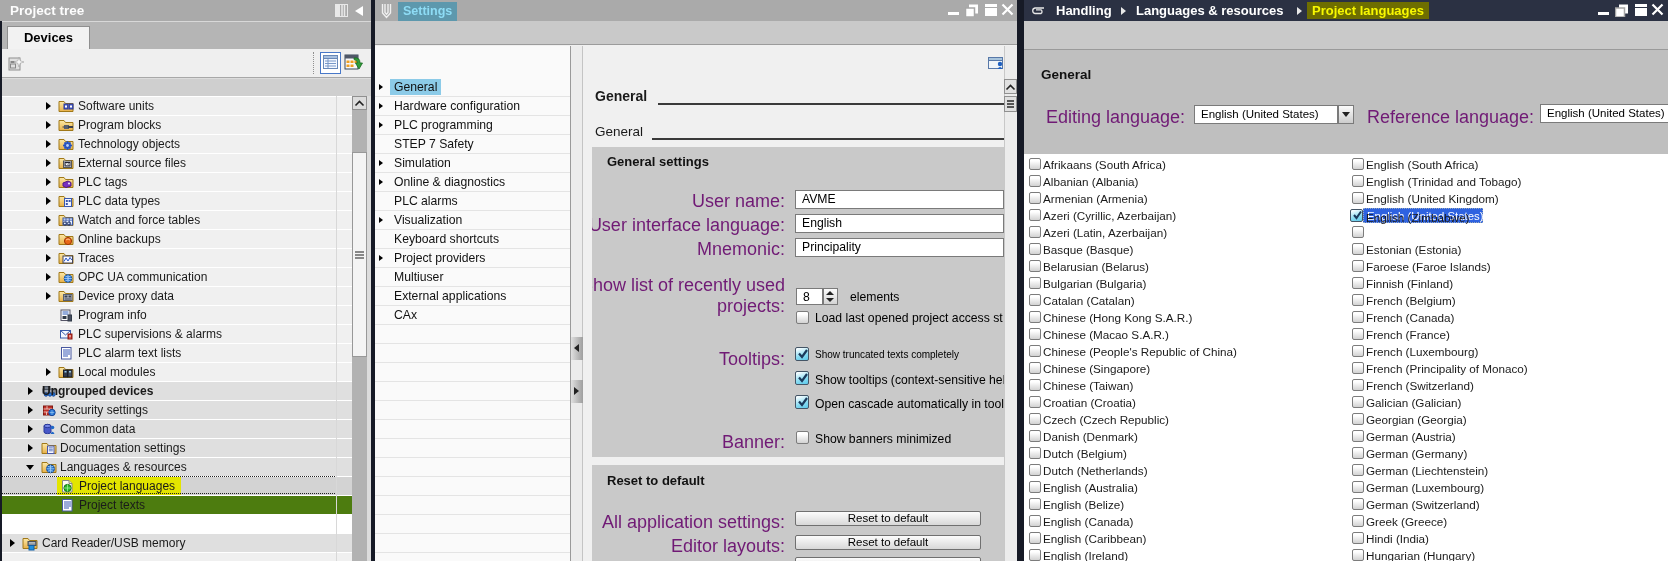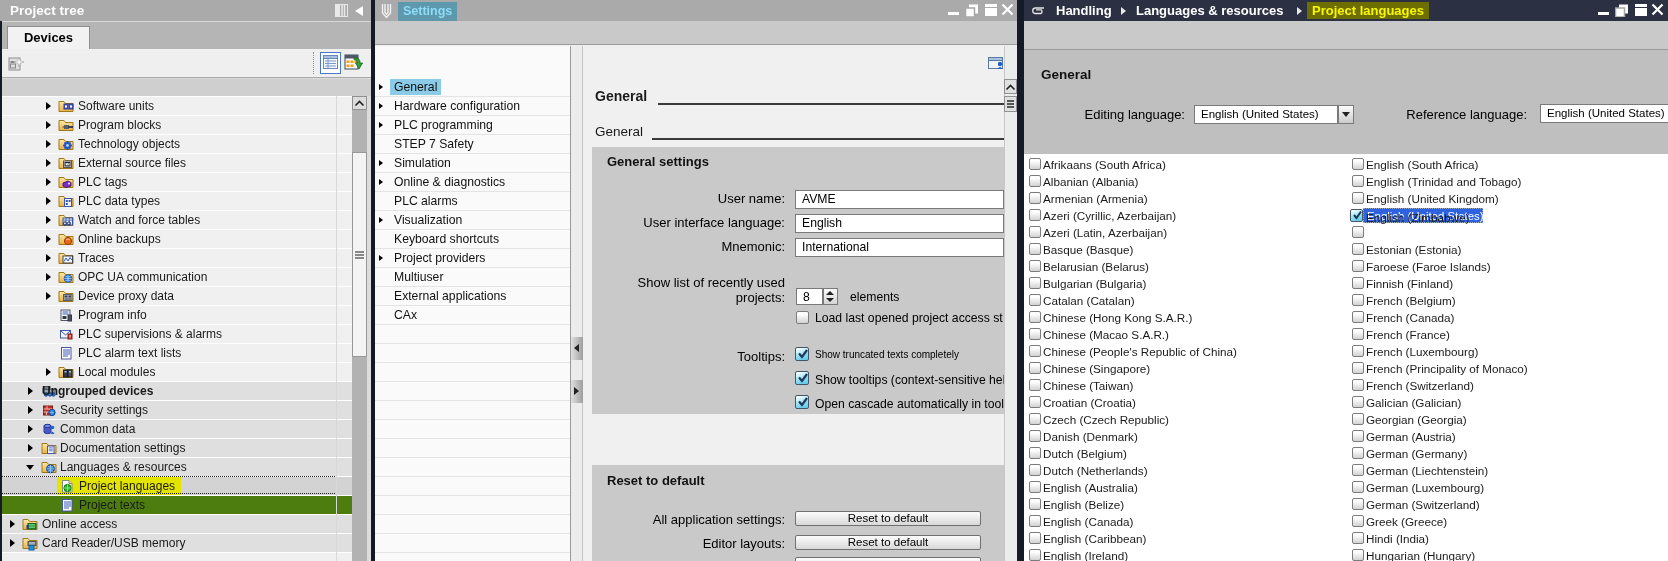--- a/index.html
+++ b/index.html
@@ -10,21 +10,21 @@
 .ttl{height:21px;font-size:13px;font-weight:bold;color:#fff}
 .trow{position:absolute;left:2px;width:350px;height:18px;font-size:12px;color:#1a1a1a;line-height:18px;white-space:nowrap}
 .trow .lbl{position:absolute;top:0}
 .arr{position:absolute;top:5px;width:0;height:0;border-left:5px solid #000;border-top:4px solid transparent;border-bottom:4px solid transparent}
 .arrd{position:absolute;top:7px;width:0;height:0;border-top:5px solid #000;border-left:4px solid transparent;border-right:4px solid transparent}
 .navrow{position:absolute;left:0;width:195px;height:19px;font-size:12.2px;color:#111;line-height:19px;white-space:nowrap;border-bottom:1px solid #e4e4e4}
 .cb{position:absolute;width:13px;height:13px;border:1px solid #7c7c7c;border-radius:2px;background:linear-gradient(#fff 20%,#d2d2d2)}
 .cbc{position:absolute;width:14px;height:14px;border:1px solid #456;border-radius:2px;background:linear-gradient(160deg,#f4fcff 10%,#8adcf2 60%,#5cc8ea)}
 .chk{position:absolute;left:1px;top:0px}
 .fld{position:absolute;background:#fff;border:1px solid #7a7a7a;font-size:12.2px;color:#000;line-height:17px;padding-left:6px;white-space:nowrap;overflow:hidden}
-.lab{position:absolute;font-size:13px;color:#000000;text-align:right;white-space:nowrap}
+.lab{position:absolute;font-size:18px;color:#701a75;text-align:right;white-space:nowrap}
 .btn{position:absolute;left:203px;width:186px;height:15px;background:linear-gradient(#fcfcfc,#d8d8d8);border:1px solid #707070;border-radius:2px;font-size:11.5px;text-align:center;line-height:13px;color:#000}
 .lrow{position:absolute;font-size:11.7px;color:#1a1a1a;white-space:nowrap}
 </style></head><body>
 <svg width="0" height="0" style="position:absolute">
     <defs>
 <linearGradient id="gf" x1="0" y1="0" x2="0" y2="1">
         <stop offset="0" stop-color="#fce9a8"></stop>
         <stop offset="1" stop-color="#e8b048"></stop>
       </linearGradient>
 </defs>
@@ -279,30 +279,20 @@
       </svg>
 <span class="lbl" style="left:77px;">Project languages</span>
 <span class="abs" style="left:-1px;top:-1px;width:336px;height:18px;border:1px dotted #222"></span>
 </div>
 <div class="trow" style="top:496px;background:#4d7c0f">
 <svg class="ti" style="left:57px;top:1px" width="16" height="16" viewBox="0 0 16 16">
         <rect x="3.5" y="2.5" width="9.5" height="11.5" fill="#fff" stroke="#4858a0"></rect>
         <path d="M5 5 H12 M5 7 H12 M5 9 H12 M5 11 H10" stroke="#3858b8" stroke-width="1.1"></path>
       </svg>
 <span class="lbl" style="left:77px;">Project texts</span>
-</div>
-<div class="trow" style="top:515px;background:#dfdfdf">
-<span class="arr" style="left:8px"></span>
-<svg class="ti" style="left:20px;top:1px" width="16" height="16" viewBox="0 0 16 16">
-        <path d="M1 3.5 L6 3.5 L7.5 5.5 L15 5.5 L15 13.5 L1 13.5 Z" fill="url(#gf)" stroke="#a07818" stroke-width="1"></path>
-        <rect x="6" y="7.5" width="8" height="5.5" fill="#289838" stroke="#186020"></rect>
-        <path d="M7 8.5 H13 M7 10 H13 M7 11.5 H13" stroke="#80d890" stroke-width="0.7"></path>
-        <rect x="4.5" y="9" width="2" height="4" fill="#283898"></rect>
-      </svg>
-<span class="lbl" style="left:40px;">Online access</span>
 </div>
 <div class="trow" style="top:534px;background:#dfdfdf">
 <span class="arr" style="left:8px"></span>
 <svg class="ti" style="left:20px;top:1px" width="16" height="16" viewBox="0 0 16 16">
         <path d="M1 3.5 L6 3.5 L7.5 5.5 L15 5.5 L15 13.5 L1 13.5 Z" fill="url(#gf)" stroke="#a07818" stroke-width="1"></path>
         <rect x="6" y="6.5" width="8" height="4" fill="#788088" stroke="#4a5058"></rect>
         <path d="M7 7.5 H13 M7 8.8 H13" stroke="#c8d0d8" stroke-width="0.7"></path>
         <rect x="7" y="10.5" width="5" height="4.5" fill="#2090e0" stroke="#1060a8"></rect>
       </svg>
 <span class="lbl" style="left:40px;">Card Reader/USB memory</span>
@@ -403,28 +393,28 @@
 <div class="navrow" style="top:553px"></div>
 <div class="abs" style="left:195px;top:46px;width:13px;height:515px;background:#ececec;border-left:1px solid #9a9a9a;border-right:1px solid #c4c4c4"></div>
 <div class="abs" style="left:196px;top:337px;width:12px;height:23px;background:linear-gradient(90deg,#e0e0e0,#9e9e9e)"></div>
 <div class="abs" style="left:199px;top:344px;width:0;height:0;border-right:5px solid #222;border-top:4px solid transparent;border-bottom:4px solid transparent"></div>
 <div class="abs" style="left:196px;top:380px;width:12px;height:23px;background:linear-gradient(90deg,#e0e0e0,#9e9e9e)"></div>
 <div class="abs" style="left:199px;top:387px;width:0;height:0;border-left:5px solid #222;border-top:4px solid transparent;border-bottom:4px solid transparent"></div>
 <div class="abs" style="left:220px;top:88px;font-size:14px;font-weight:bold;color:#1a1a1a">General</div>
 <div class="abs" style="left:283px;top:103px;width:347px;height:1.5px;background:#3a3a3a"></div>
 <div class="abs" style="left:220px;top:124px;font-size:13.5px;color:#1a1a1a">General</div>
 <div class="abs" style="left:277px;top:138px;width:353px;height:1.5px;background:#3a3a3a"></div>
-<div class="abs" style="left:217px;top:147px;width:413px;height:267px;background:#c9c9c9;overflow:hidden">
+<div class="abs" style="left:217px;top:147px;width:413px;height:310px;background:#c9c9c9;overflow:hidden">
 <div class="abs" style="left:15px;top:7px;font-size:13px;font-weight:bold;color:#111">General settings</div>
 <div class="lab" style="right:220px;top:44px">User name:</div>
 <div class="lab" style="right:220px;top:68px">User interface language:</div>
 <div class="lab" style="right:220px;top:92px">Mnemonic:</div>
 <div class="fld" style="left:203px;top:43px;width:209px;height:19px">AVME</div>
 <div class="fld" style="left:203px;top:67px;width:209px;height:19px">English</div>
-<div class="fld" style="left:203px;top:91px;width:209px;height:19px">International</div>
+<div class="fld" style="left:203px;top:91px;width:209px;height:19px">Principality</div>
 <div class="lab" style="right:220px;top:128px">Show list of recently used<br>projects:</div>
 <div class="fld" style="left:204px;top:141px;width:27px;height:17px">8</div>
 <div class="abs" style="left:231px;top:141px;width:15px;height:17px;background:linear-gradient(#fbfbfb,#d4d4d4);border:1px solid #7a7a7a"></div>
 <div class="abs" style="left:234px;top:144px;width:0;height:0;border-bottom:4px solid #222;border-left:4px solid transparent;border-right:4px solid transparent"></div>
 <div class="abs" style="left:234px;top:151px;width:0;height:0;border-top:4px solid #222;border-left:4px solid transparent;border-right:4px solid transparent"></div>
 <div class="abs" style="left:258px;top:143px;font-size:12.2px">elements</div>
 <div class="cb" style="left:204px;top:164px"></div>
 <div class="abs" style="left:223px;top:164px;font-size:12.2px;white-space:nowrap">Load last opened project access st</div>
 <div class="lab" style="right:220px;top:202px">Tooltips:</div>
 <div class="cbc" style="left:203px;top:200px">

